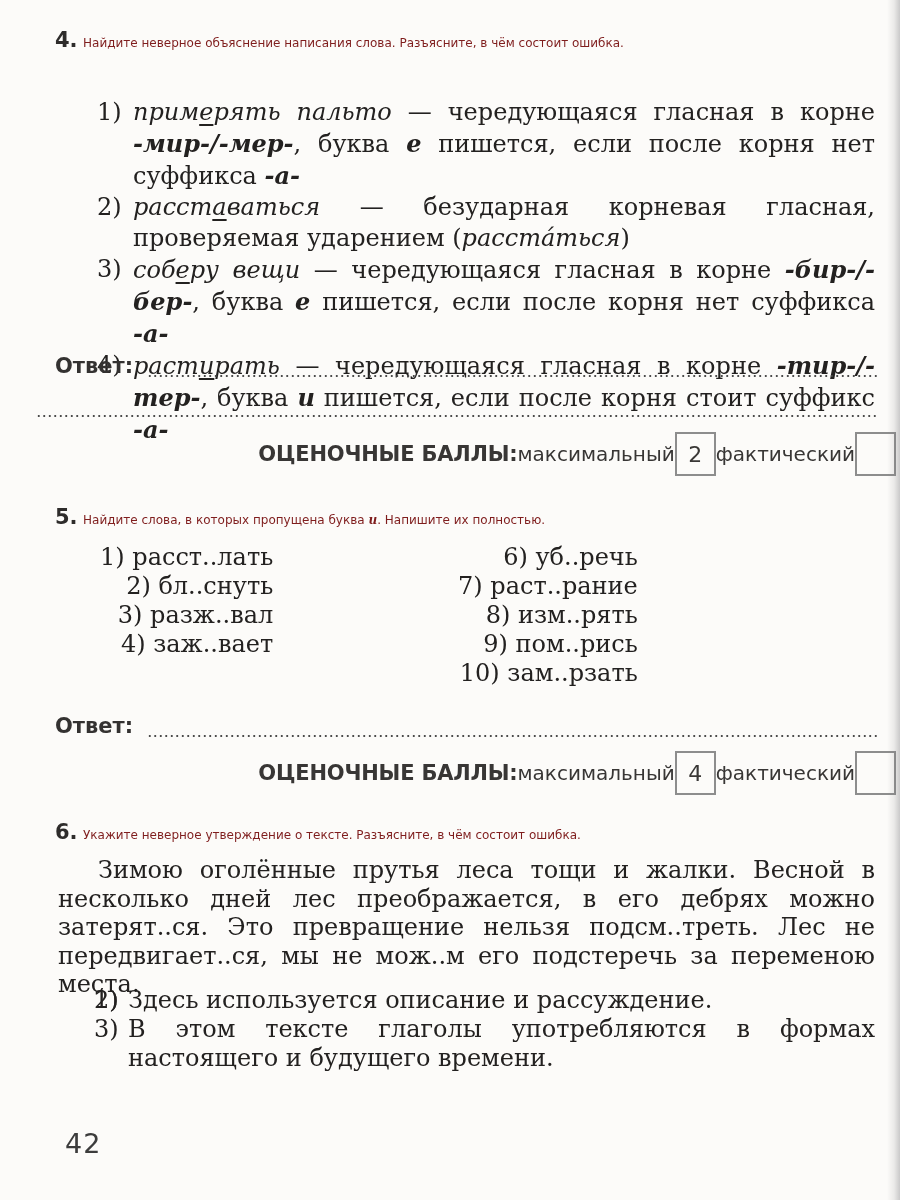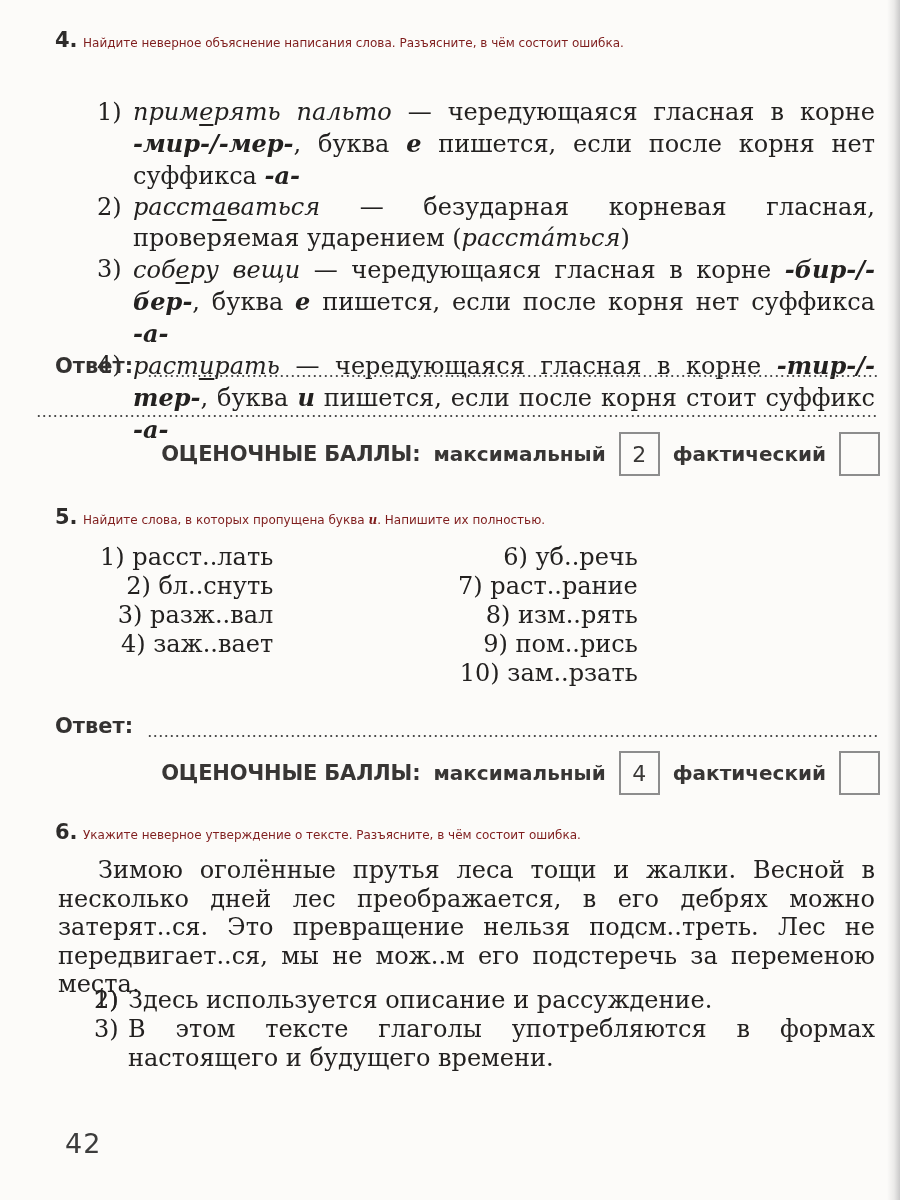--- a/index.html
+++ b/index.html
@@ -55,26 +55,26 @@
     background-size:5.5px 4px;background-repeat:repeat-x;background-position:left bottom;
   }
   .full-dots{
     position:absolute;left:36px;width:842px;height:12px;
     background-image:radial-gradient(circle, var(--dot,#4b4b4b) 1.15px, transparent 1.35px);
     background-size:5.5px 4px;background-repeat:repeat-x;background-position:left bottom;
   }
 
   
   .score-row{
-    position:absolute;left:0;right:20px;height:46px;
-    display:flex;justify-content:flex-end;align-items:center;gap:13px;
+    position:absolute;left:0;right:4px;height:46px;
+    display:flex;justify-content:flex-end;align-items:center;gap:0;
     font-family:"DejaVu Sans",sans-serif;color:#383635;
   }
   .score-title{font-weight:bold;font-size:21px;letter-spacing:-0.2px;}
-  .score-word{font-size:20px;font-weight:bold;}
+  .score-word{font-size:20px;}
   .score-box{
     width:41px;height:44px;border:2px solid var(--boxline,#8d8d8d);
     box-sizing:border-box;display:flex;align-items:center;justify-content:center;
     font-size:22px;color:#3a3836;background:transparent;
   }
 
   
   .col5{position:absolute;font-size:24px;line-height:29px;}
   .col5 .row{white-space:nowrap;text-align:right;}
 

